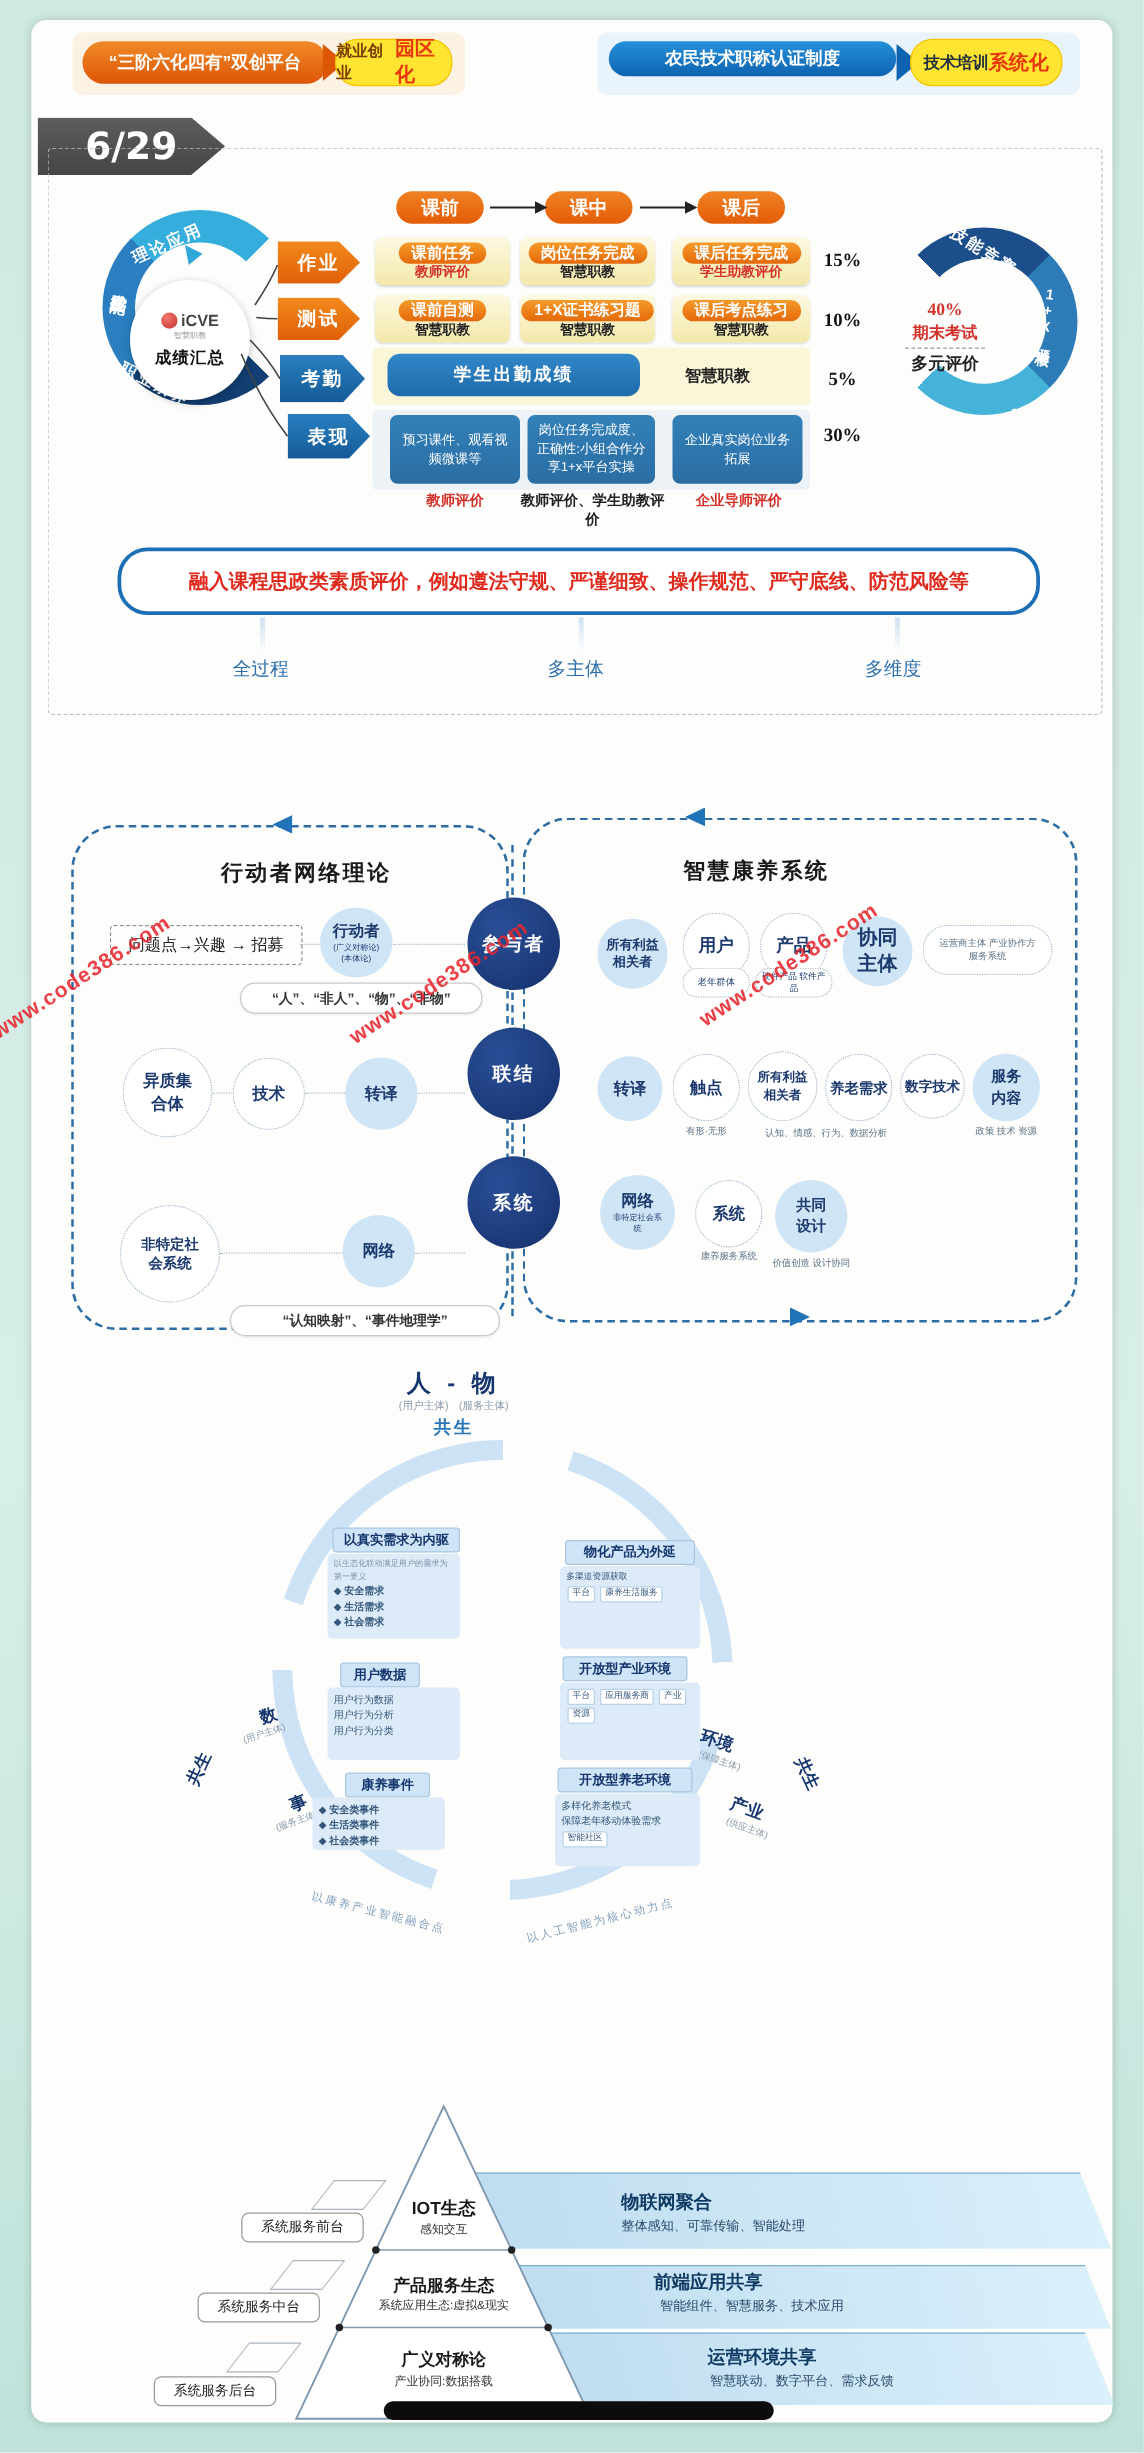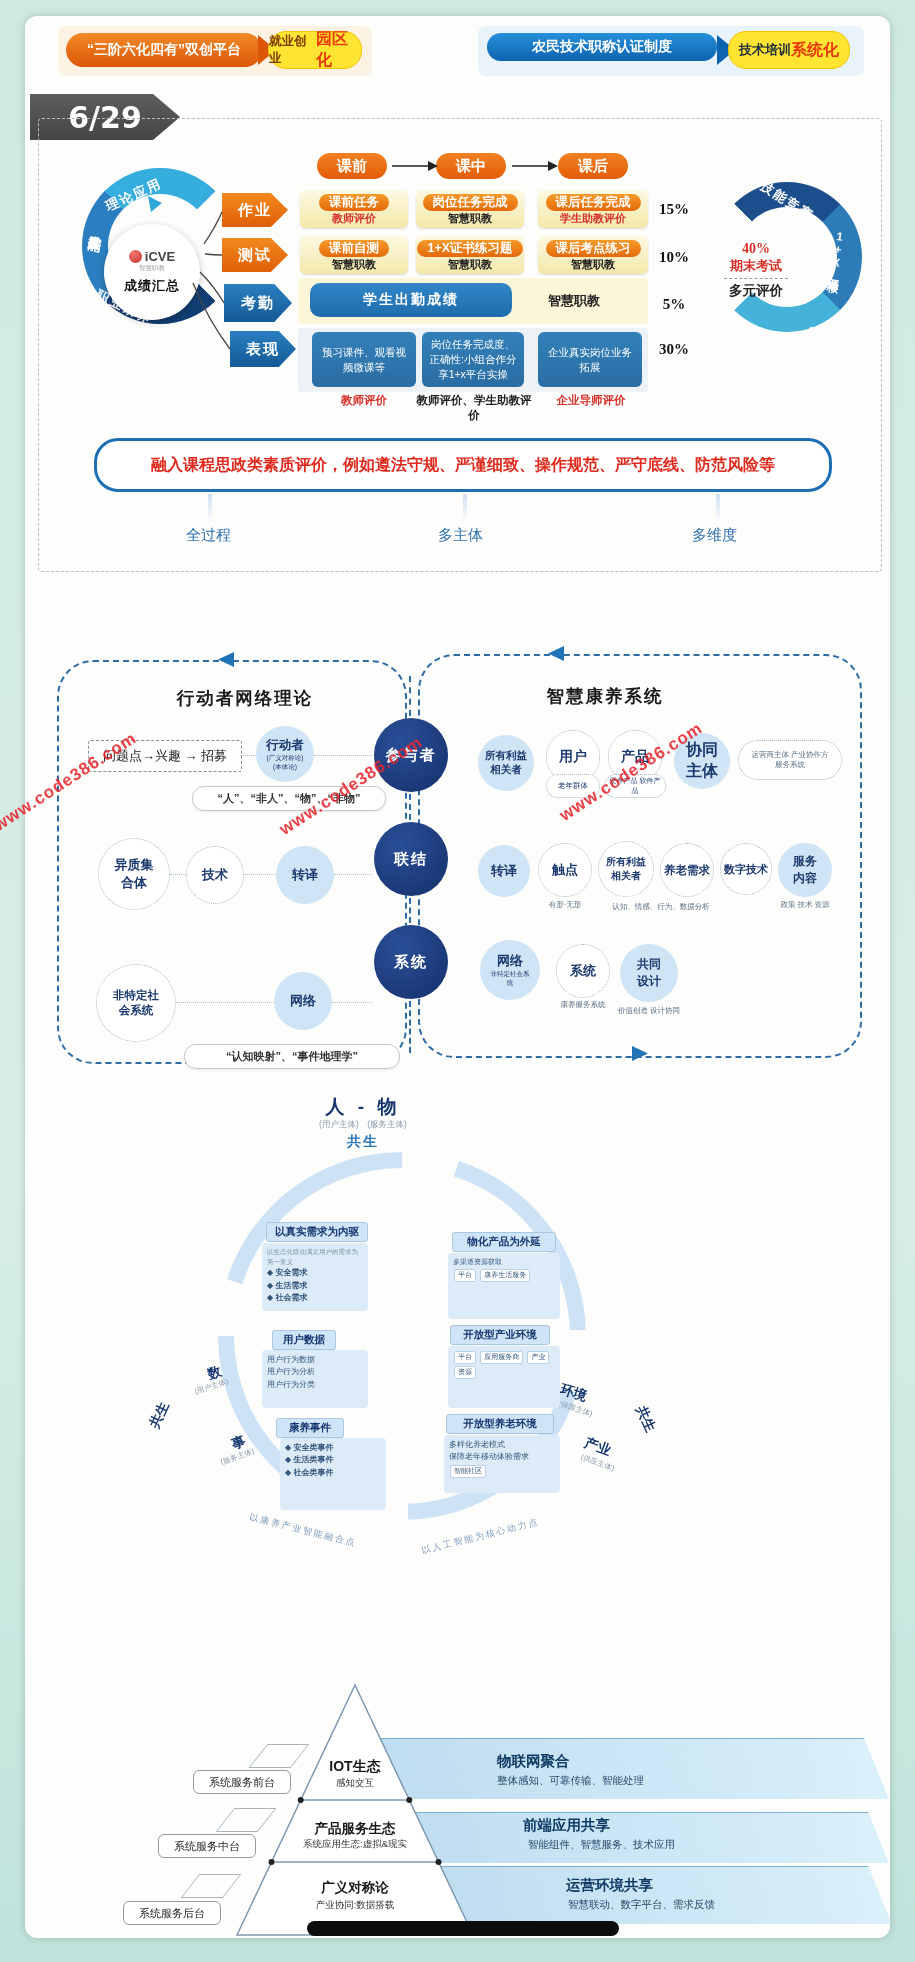--- a/index.html
+++ b/index.html
@@ -336,21 +336,21 @@
   <div>用户行为分类</div>
 </div>
 <div class="a ecoT" style="left:450px;top:1325px;width:100px">开放型产业环境</div>
 <div class="a ecoB" style="left:448px;top:1346px;width:112px;height:62px">
   <span class="mini">平台</span>
   <span class="mini">应用服务商</span>
   <span class="mini">产业</span>
   <span class="mini">资源</span>
 </div>
 <div class="a ecoT" style="left:276px;top:1418px;width:68px">康养事件</div>
-<div class="a ecoB" style="left:280px;top:1438px;width:106px;height:72px">
+<div class="a ecoB" style="left:250px;top:1438px;width:106px;height:42px">
   <div class="b">◆ 安全类事件</div>
   <div class="b">◆ 生活类事件</div>
   <div class="b">◆ 社会类事件</div>
 </div>
 <div class="a ecoT" style="left:446px;top:1414px;width:108px">开放型养老环境</div>
 <div class="a ecoB" style="left:444px;top:1435px;width:116px;height:58px">
   <div>多样化养老模式</div>
   <div>保障老年移动体验需求</div>
   <span class="mini">智能社区</span>
 </div>

